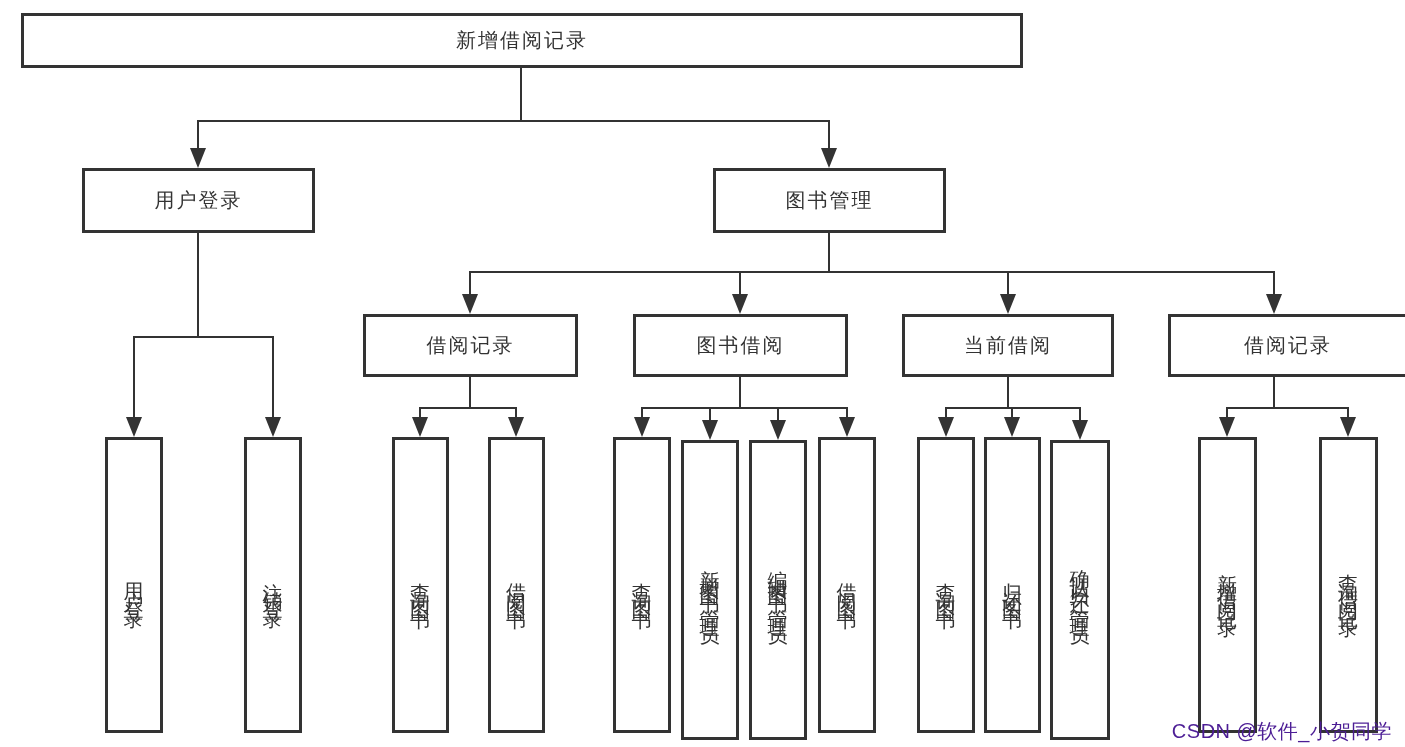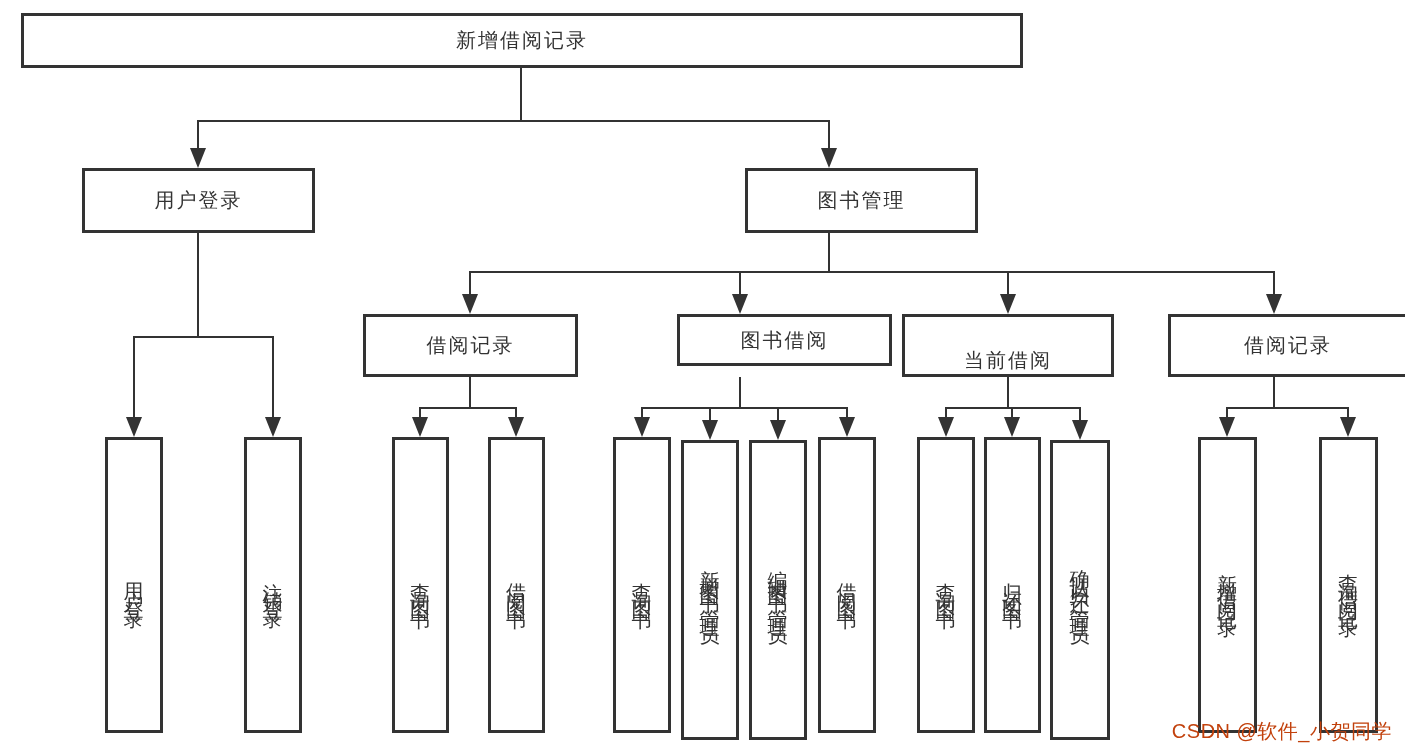--- a/index.html
+++ b/index.html
@@ -14,49 +14,49 @@
        letter-spacing:9px;white-space:nowrap;}
   .v-box.long .vtxt{letter-spacing:8px;}
   
   .vl{position:absolute;width:2px;background:#333;z-index:1;}
   .hl{position:absolute;height:2px;background:#333;z-index:1;}
   
   .arr{position:absolute;width:0;height:0;z-index:1;
        border-left:8px solid transparent;border-right:8px solid transparent;
        border-top:20px solid #333;}
   
-  .wm{position:absolute;top:718px;right:13px;font-size:20px;color:#c2410c;
+  .wm{position:absolute;top:718px;right:13px;font-size:20px;color:#4c1d95;
       letter-spacing:0.5px;z-index:5;white-space:nowrap;}
 </style>
 </head>
 <body>
 
 <div class="stage">
 
   <div class="box h-box" style="left:21px;top:13px;width:1002px;height:55px;">
     <span>新增借阅记录</span>
   </div>
 
   <div class="box h-box" style="left:82px;top:168px;width:233px;height:65px;">
     <span>用户登录</span>
   </div>
 
-  <div class="box h-box" style="left:713px;top:168px;width:233px;height:65px;margin-left:32px;">
+  <div class="box h-box" style="left:713px;top:168px;width:233px;height:65px;">
     <span>图书管理</span>
   </div>
 
   <div class="box h-box" style="left:363px;top:314px;width:215px;height:63px;">
     <span>借阅记录</span>
   </div>
 
-  <div class="box h-box" style="left:633px;top:314px;width:215px;height:52px;margin-left:44px;">
+  <div class="box h-box" style="left:633px;top:314px;width:215px;height:63px;">
     <span>图书借阅</span>
   </div>
 
-  <div class="box h-box" style="left:902px;top:314px;width:212px;height:63px;align-items:flex-end;">
+  <div class="box h-box" style="left:902px;top:314px;width:212px;height:63px;">
     <span>当前借阅</span>
   </div>
 
   <div class="box h-box" style="left:1168px;top:314px;width:240px;height:63px;">
     <span>借阅记录</span>
   </div>
 
   <div class="box v-box" style="left:105px;top:437px;width:58px;height:296px;">
     <span class="vtxt">用户登录</span>
   </div>

